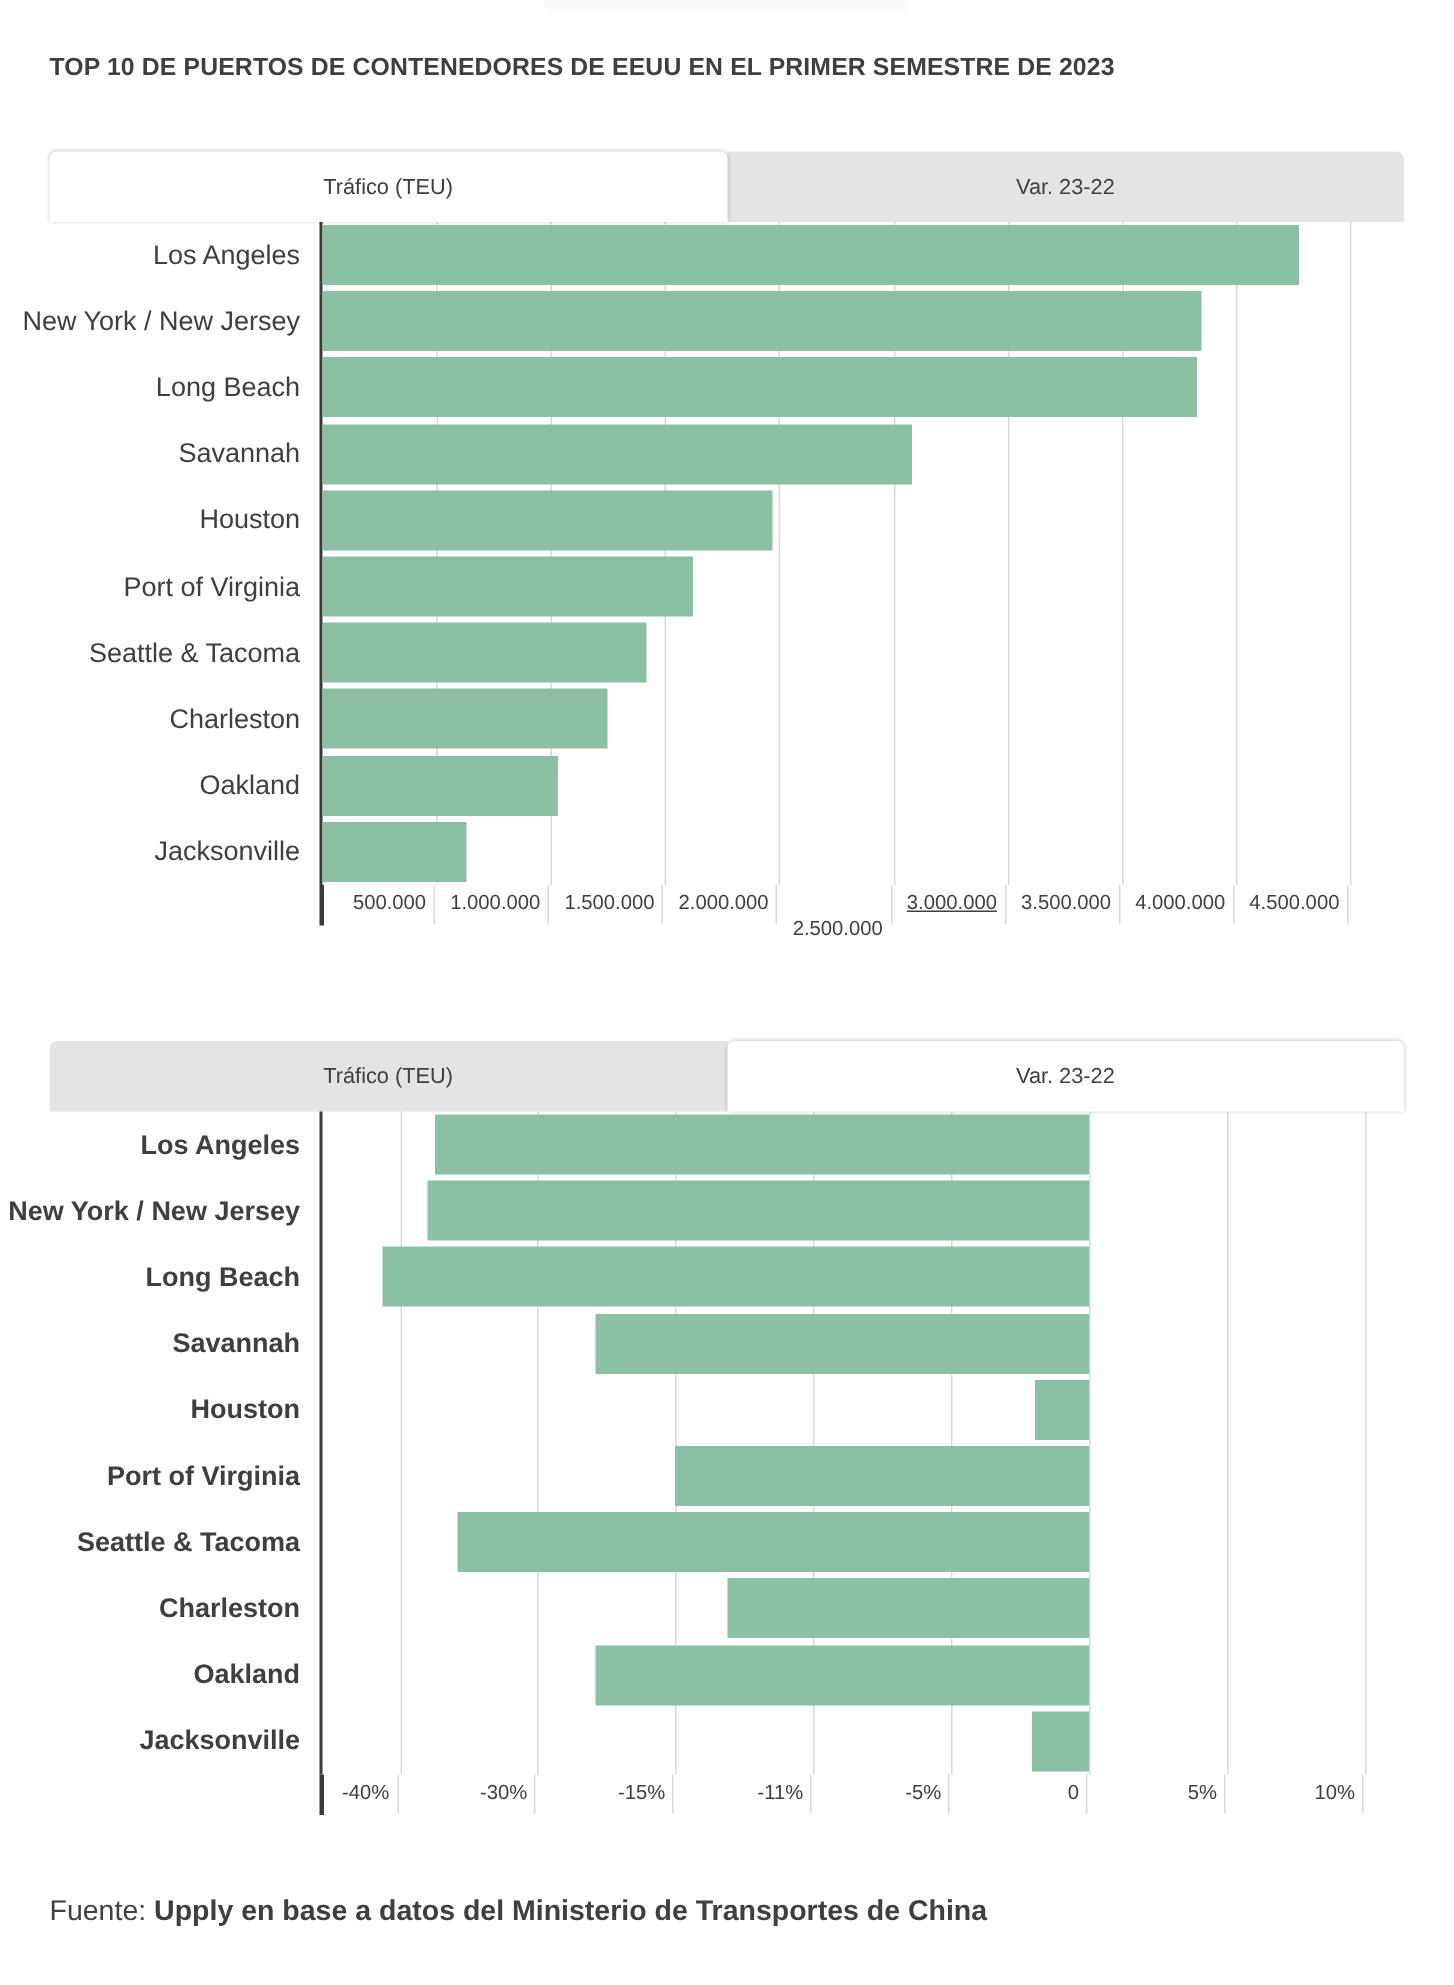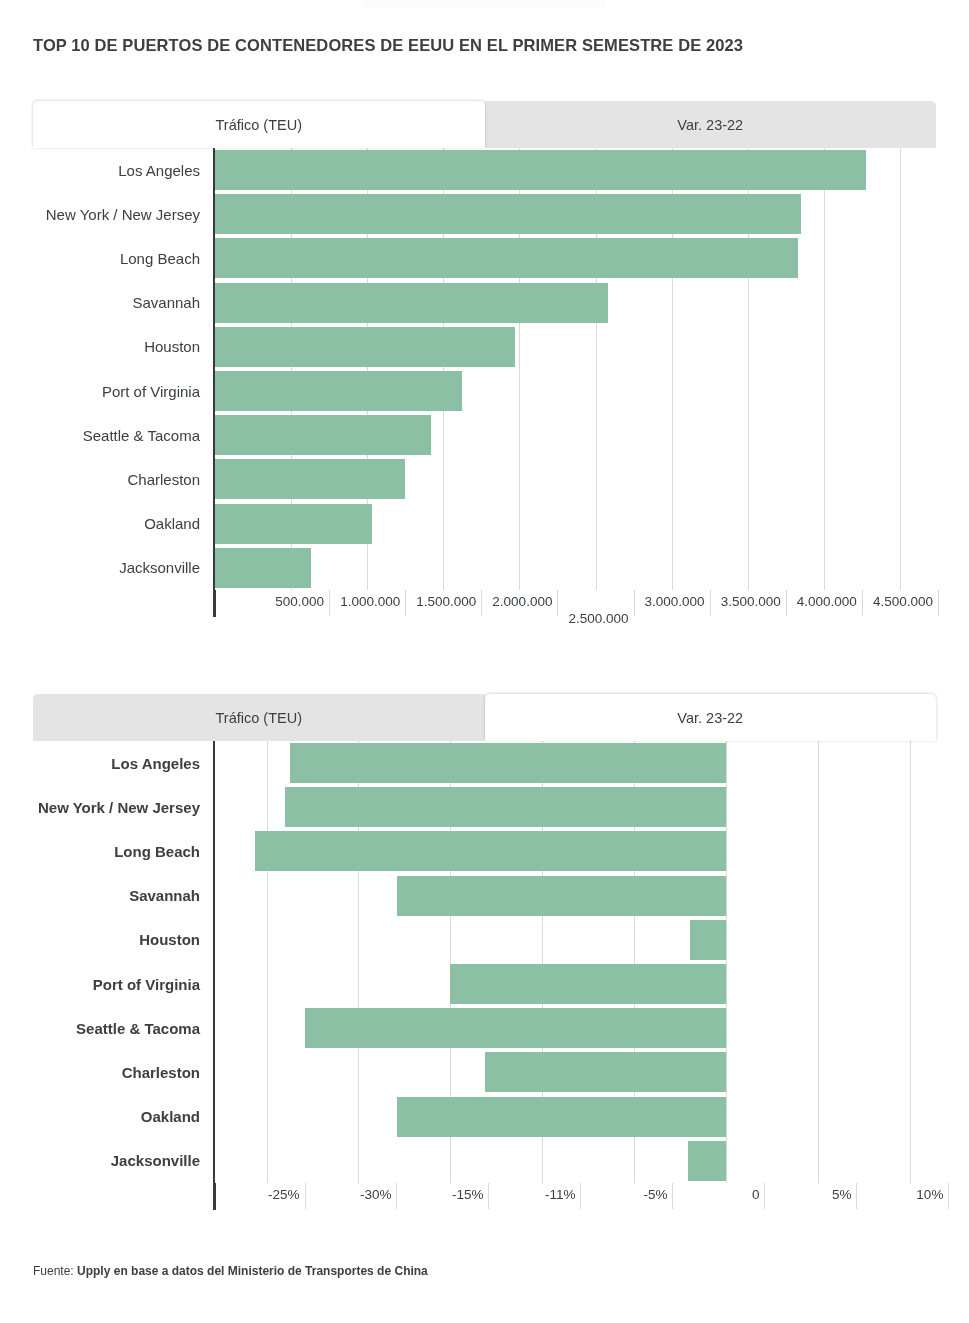--- a/index.html
+++ b/index.html
@@ -82,21 +82,21 @@
     left: 0;
     top: 0;
     width: 180px;
   }
   .ylabel {
     display: flex;
     align-items: center;
     justify-content: flex-end;
     height: 44.2px;
     padding-right: 13px;
-    font-size: 15px;
+    font-size: 18px;
     color: #3c4043;
     box-sizing: border-box;
     white-space: nowrap;
   }
   #chart-2 .ylabel { font-weight: 600; }
 
   .plot {
     position: absolute;
     left: 180px;
     top: 0;
@@ -128,21 +128,20 @@
     top: 2px;
     height: 40px;
     background: #8cc0a4;
   }
   .xaxis {
     position: absolute;
     left: 180px;
     right: 0;
     top: 442px;
     height: 40px;
-    margin-left: 40px;
   }
   .xtick {
     position: absolute;
     top: 0;
     font-size: 13.5px;
     color: #3c4043;
     transform: translateX(-100%);
     padding-right: 5px;
     white-space: nowrap;
   }
@@ -159,21 +158,21 @@
     top: 442px;
     width: 2.5px;
     height: 27px;
     background: #3a3a3a;
   }
 
   .footer {
     position: absolute;
     left: 33px;
     top: 1264px;
-    font-size: 12px;
+    font-size: 19px;
     color: #3c4043;
     white-space: nowrap;
   }
   .footer .lead { font-weight: 400; }
   .footer .src { font-weight: 700; }
 </style>
 </head>
 <body>
 
 <div class="top-ghost"></div>
@@ -253,21 +252,21 @@
         <div class="xtick" style="left: 76.1053px; top: 4px;">500.000</div>
         <div class="xtickline" style="left: 152.211px;"></div>
         <div class="xtick" style="left: 152.211px; top: 4px;">1.000.000</div>
         <div class="xtickline" style="left: 228.316px;"></div>
         <div class="xtick" style="left: 228.316px; top: 4px;">1.500.000</div>
         <div class="xtickline" style="left: 304.421px;"></div>
         <div class="xtick" style="left: 304.421px; top: 4px;">2.000.000</div>
         <div class="xtickline" style="left: 380.526px;"></div>
         <div class="xtick" style="left: 380.526px; top: 21px;">2.500.000</div>
         <div class="xtickline" style="left: 456.632px;"></div>
-        <div class="xtick" style="left: 456.632px; top: 4px;">3.000.000</div>
+        <div class="xtick" style="left: 456.632px; top: 4px; text-decoration: underline;">3.000.000</div>
         <div class="xtickline" style="left: 532.737px;"></div>
         <div class="xtick" style="left: 532.737px; top: 4px;">3.500.000</div>
         <div class="xtickline" style="left: 608.842px;"></div>
         <div class="xtick" style="left: 608.842px; top: 4px;">4.000.000</div>
         <div class="xtickline" style="left: 684.947px;"></div>
         <div class="xtick" style="left: 684.947px; top: 4px;">4.500.000</div>
       </div>
   </div>
 </div>
 
@@ -333,21 +332,21 @@
             <div class="bar" style="background: rgb(140, 192, 164); left: 182.13px; width: 329.305px;"></div>
           </div>
           <div class="barrow">
             <div class="bar" style="background: rgb(140, 192, 164); left: 472.802px; width: 38.6336px;"></div>
           </div>
         </div>
     </div>
     <div class="axis-baseline"></div>
     <div class="xaxis">
         <div class="xtickline" style="left: 51.5115px;"></div>
-        <div class="xtick" style="left: 51.5115px; top: 4px;">-25%</div>
+        <div class="xtick" style="left: 51.5115px; top: 4px;">-40%</div>
         <div class="xtickline" style="left: 143.496px;"></div>
         <div class="xtick" style="left: 143.496px; top: 4px;">-30%</div>
         <div class="xtickline" style="left: 235.481px;"></div>
         <div class="xtick" style="left: 235.481px; top: 4px;">-15%</div>
         <div class="xtickline" style="left: 327.466px;"></div>
         <div class="xtick" style="left: 327.466px; top: 4px;">-11%</div>
         <div class="xtickline" style="left: 419.45px;"></div>
         <div class="xtick" style="left: 419.45px; top: 4px;">-5%</div>
         <div class="xtickline" style="left: 511.435px;"></div>
         <div class="xtick" style="left: 511.435px; top: 4px;">0</div>

